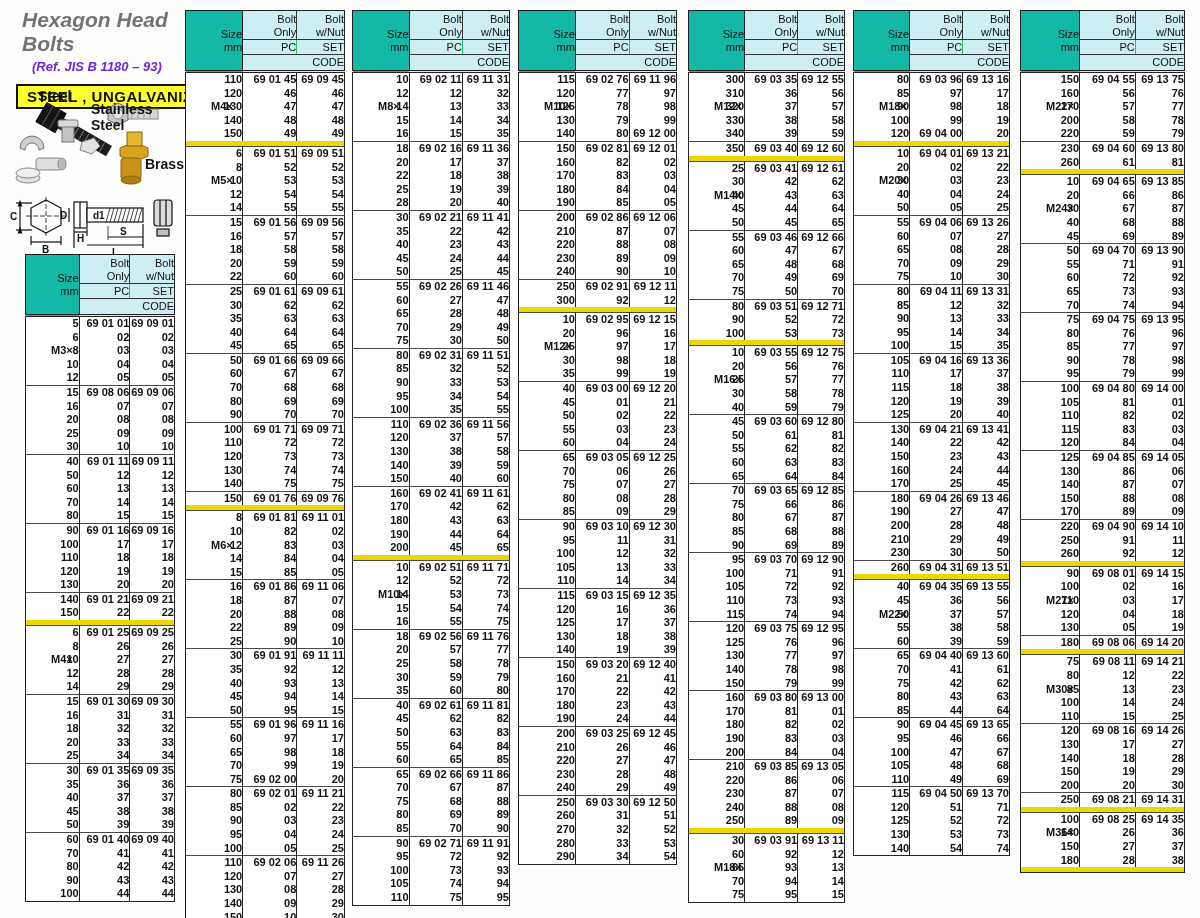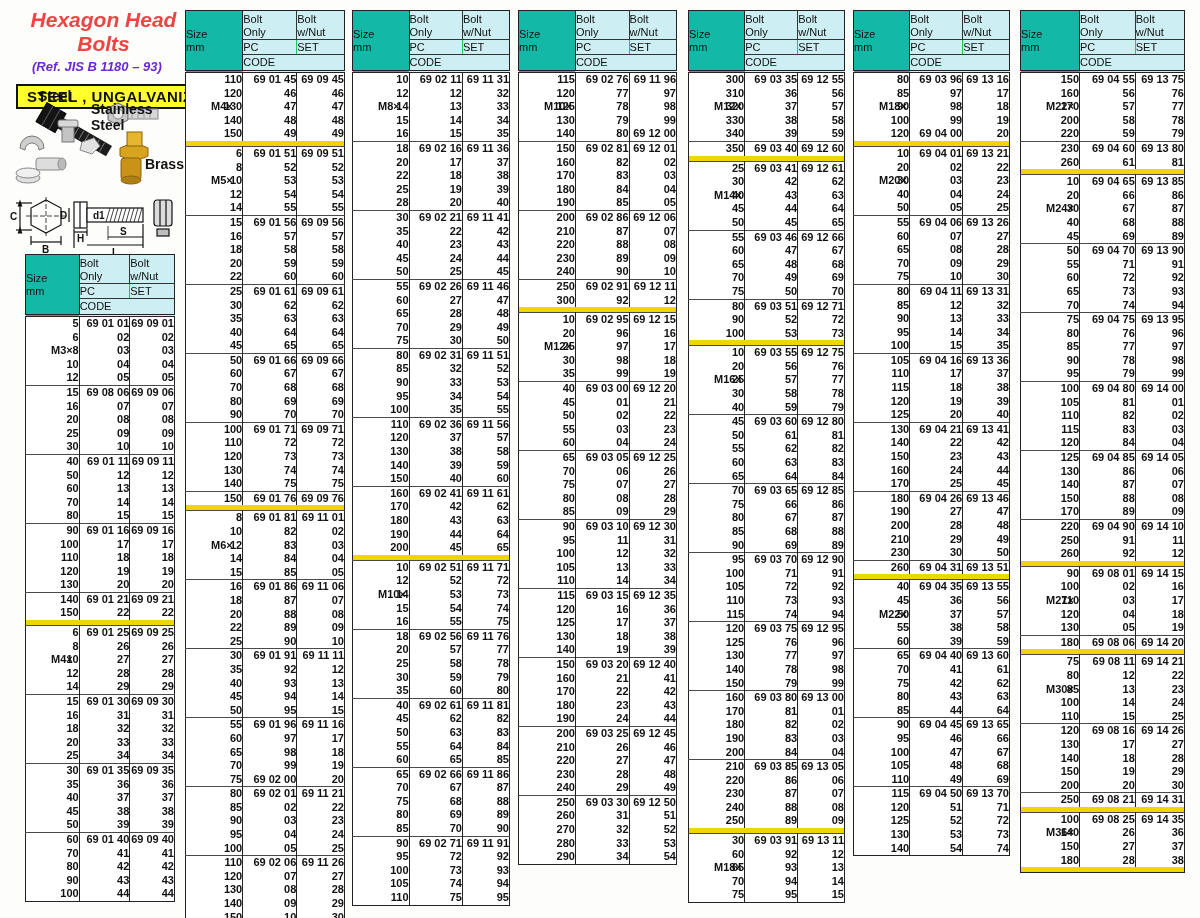--- a/index.html
+++ b/index.html
@@ -2,21 +2,21 @@
 <html><head>
 <meta charset="utf-8">
 <style>
   html,body { margin:0; padding:0; }
   body {
     width:1200px; height:918px; position:relative; overflow:hidden;
     background:#fdfdfb; font-family:"Liberation Sans", sans-serif;
   }
   
   .info { position:absolute; left:10px; top:8px; width:175px; }
-  .title { font-size:21px; font-weight:bold; font-style:italic; color:#ef4444; letter-spacing:0; margin-left:12px;text-align:center; }
+  .title { font-size:21px; font-weight:bold; font-style:italic; color:#737373; letter-spacing:0; margin-left:12px; }
   .subtitle { font-size:13px; font-weight:bold; font-style:italic; color:#6d28d9; margin:3px 0 0 22px; }
   .badge {
     display:inline-block; margin:10px 0 0 6px; padding:2px 9px;
     background:#ffff2e; border:2px solid #111; font-weight:bold; font-size:15px; color:#111;
     letter-spacing:.5px; white-space:nowrap;
   }
   .photos { position:absolute; left:8px; top:86px; width:180px; height:112px; }
   .photo-label { position:absolute; font-size:14px; font-weight:bold; color:#111; }
   .lbl-steel { left:30px; top:2px; }
   .lbl-stainless { left:83px; top:15px; }
@@ -31,21 +31,21 @@
   #col-c { left:352px; top:10px;  width:158px; }
   #col-d { left:518px; top:10px;  width:159px; }
   #col-e { left:688px; top:10px;  width:157px; }
   #col-f { left:853px; top:10px;  width:157px; }
   #col-g { left:1020px;top:10px;  width:165px; }
 
   table.bolt-table { border-collapse:collapse; width:100%; table-layout:fixed; border:1.5px solid #222; background:#fff; }
   table.bolt-table td { padding:0; }
   col.w-size { width:36%; } col.w-pc { width:34%; } col.w-set { width:30%; }
 
-  thead td { text-align:left; font-size:11px; line-height:12.5px; color:#111; }
+  thead td { text-align:right; font-size:11px; line-height:12.5px; color:#111; }
   .h-size { background:#14b8a6; border-right:1.5px solid #222; border-bottom:3px double #222; }
   .h-cy  { background:#cdeef2; }
   .h-2l  { border-bottom:1px solid #333; padding-top:2px !important; padding-bottom:1px !important; }
   .h-po  { border-right:1px solid #333; }
   .h-pc  { border-right:1px solid #22c55e; }
   .h-row2 td { border-bottom:1px solid #333; height:14px; }
   .h-code { border-bottom:3px double #222; height:15px; }
 
   tbody td { font-size:11px; font-weight:bold; color:#111; height:13.6px; line-height:13.6px; white-space:nowrap; overflow:hidden; }
   td.c-size { position:relative; text-align:right; padding-right:7px; border-right:1.5px solid #222; }

